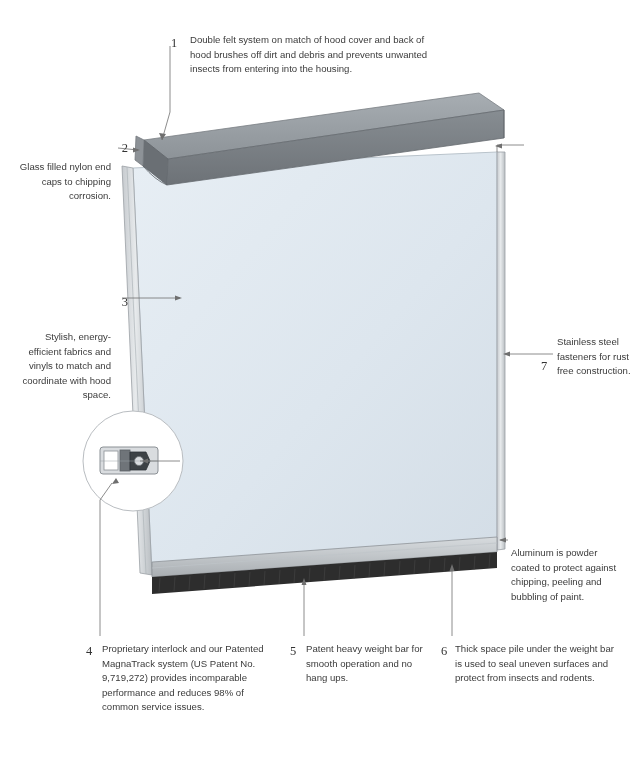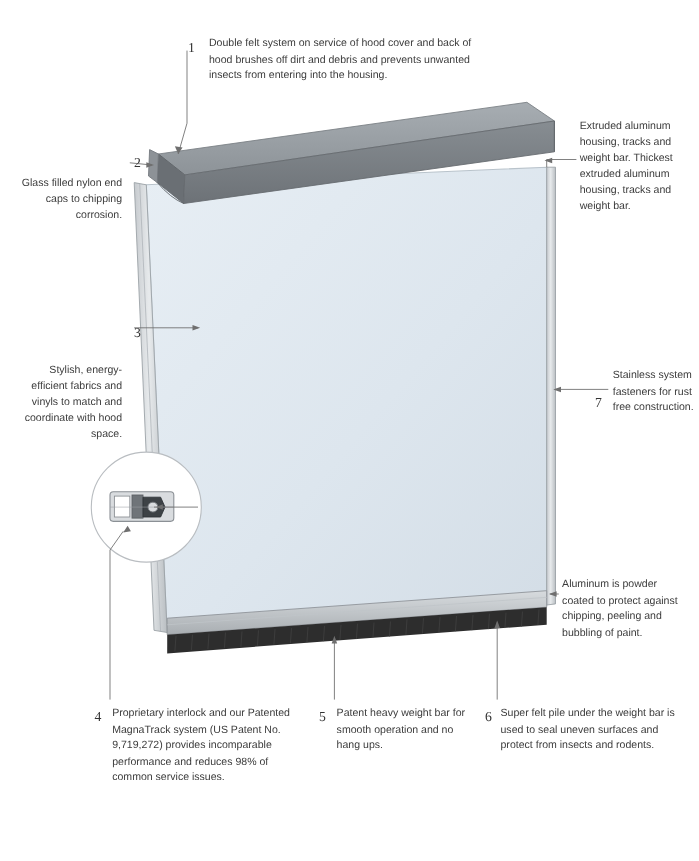--- a/index.html
+++ b/index.html
@@ -60,21 +60,21 @@
   #c5 { left: 306px; top: 642px; width: 128px; }
   #c5 .num { left: -16px; top: 0px; }
 
   #c6 { left: 455px; top: 642px; width: 160px; }
   #c6 .num { left: -14px; top: 0px; }
 
   #c7 { left: 557px; top: 335px; width: 74px; }
   #c7 .num { left: -16px; top: 22px; }
 
   #cTop { left: 527px; top: 108px; width: 100px; }
-  #cBottom { left: 511px; top: 525px; width: 112px; }
+  #cBottom { left: 511px; top: 546px; width: 112px; }
 </style>
 </head>
 <body>
 
 <div id="stage">
 
   <svg class="diagram" viewBox="0 0 635 783">
     <defs>
       <linearGradient id="fabricGrad" x1="0" y1="0" x2="1" y2="1">
         <stop offset="0%" stop-color="#e7eef4"></stop>
@@ -205,21 +205,21 @@
       <polygon points="304,578 301.5,585 306.5,585"></polygon>
       <polygon points="452,564 449.5,571 454.5,571"></polygon>
       <polygon points="495,146 502,143.5 502,148.5"></polygon>
       <polygon points="499,540 506,537.5 506,542.5"></polygon>
       <polygon points="112,484 116,478 119,483"></polygon>
     </g>
   </svg>
 
   <div class="callout left-align" id="c1">
     <span class="num">1</span>
-    <span class="body">Double felt system on service of hood cover and back of hood brushes off dirt and debris and prevents unwanted insects from entering into the housing.</span>
+    <span class="body">Double felt system on match of hood cover and back of hood brushes off dirt and debris and prevents unwanted insects from entering into the housing.</span>
   </div>
 
   <div class="callout right-align" id="c2">
     <span class="num">2</span>
     <span class="body">Glass filled nylon end caps to chipping corrosion.</span>
   </div>
 
   <div class="callout right-align" id="c3">
     <span class="num">3</span>
     <span class="body">Stylish, energy-efficient fabrics and vinyls to match and coordinate with hood space.</span>
@@ -230,29 +230,26 @@
     <span class="body">Proprietary interlock and our Patented MagnaTrack system (US Patent No. 9,719,272) provides incomparable performance and reduces 98% of common service issues.</span>
   </div>
 
   <div class="callout left-align" id="c5">
     <span class="num">5</span>
     <span class="body">Patent heavy weight bar for smooth operation and no hang ups.</span>
   </div>
 
   <div class="callout left-align" id="c6">
     <span class="num">6</span>
-    <span class="body">Super felt pile under the weight bar is used to seal uneven surfaces and protect from insects and rodents.</span>
+    <span class="body">Thick space pile under the weight bar is used to seal uneven surfaces and protect from insects and rodents.</span>
   </div>
 
   <div class="callout left-align" id="c7">
     <span class="num">7</span>
-    <span class="body">Stainless system fasteners for rust free construction.</span>
-  </div>
-
-  <div class="callout left-align" id="cTop">
-    <span class="body">Extruded aluminum housing, tracks and weight bar. Thickest extruded aluminum housing, tracks and weight bar.</span>
-  </div>
+    <span class="body">Stainless steel fasteners for rust free construction.</span>
+  </div>
+
 
   <div class="callout left-align" id="cBottom">
     <span class="body">Aluminum is powder coated to protect against chipping, peeling and bubbling of paint.</span>
   </div>
 
 </div>
 
 </body></html>

